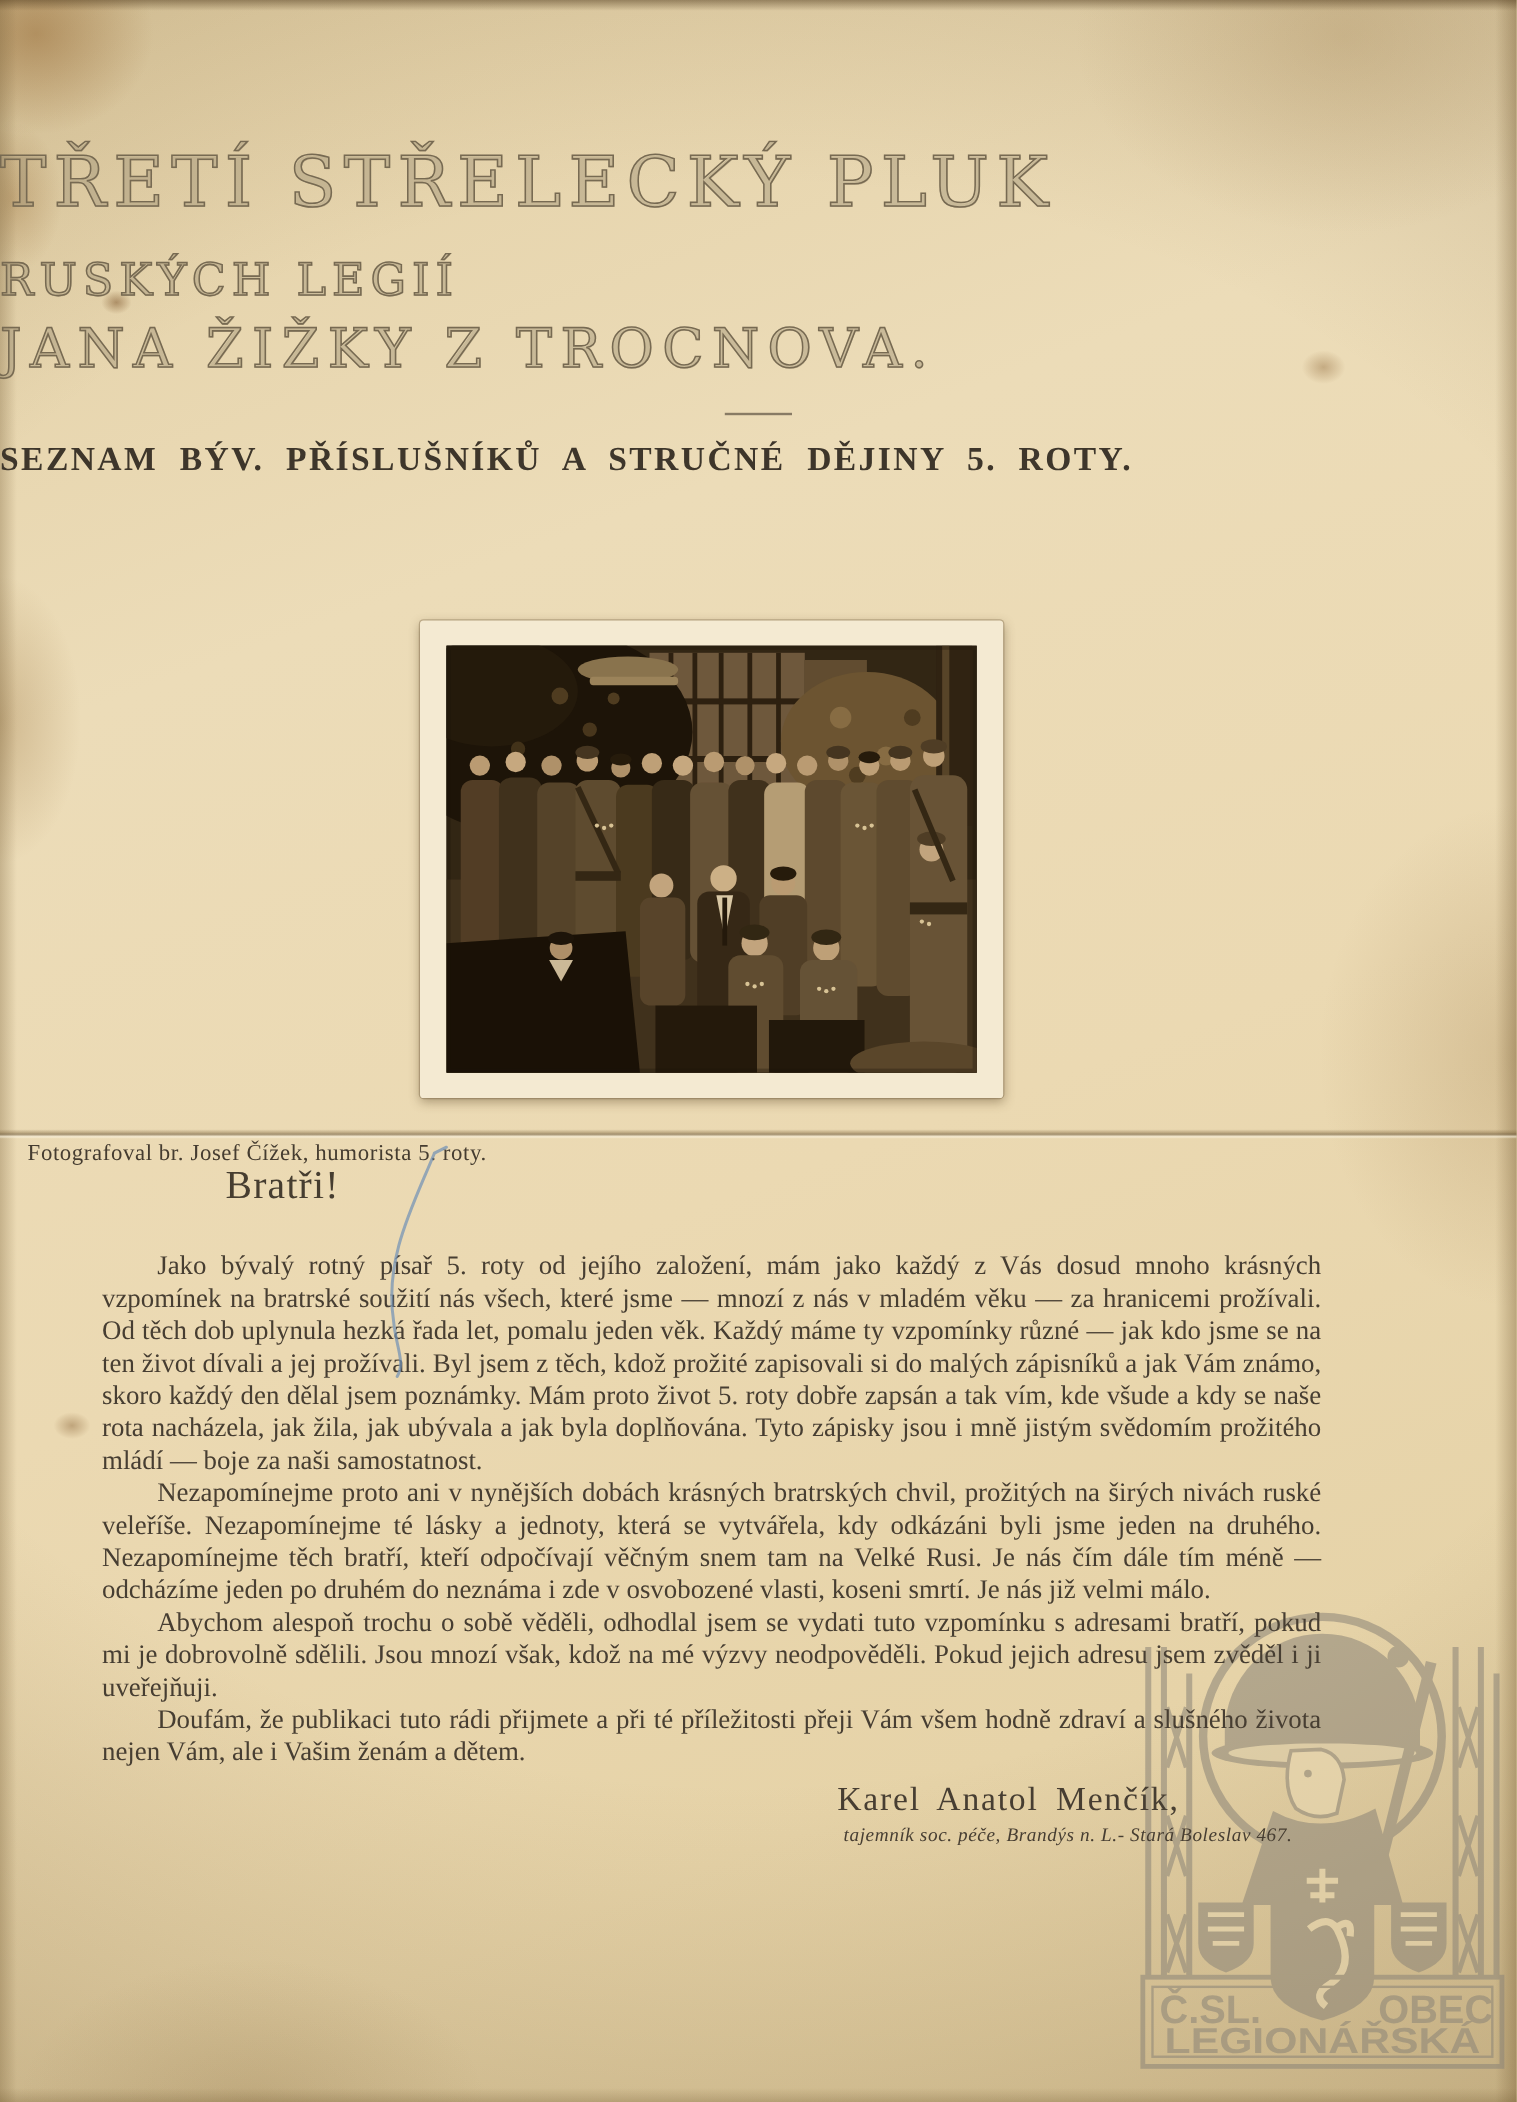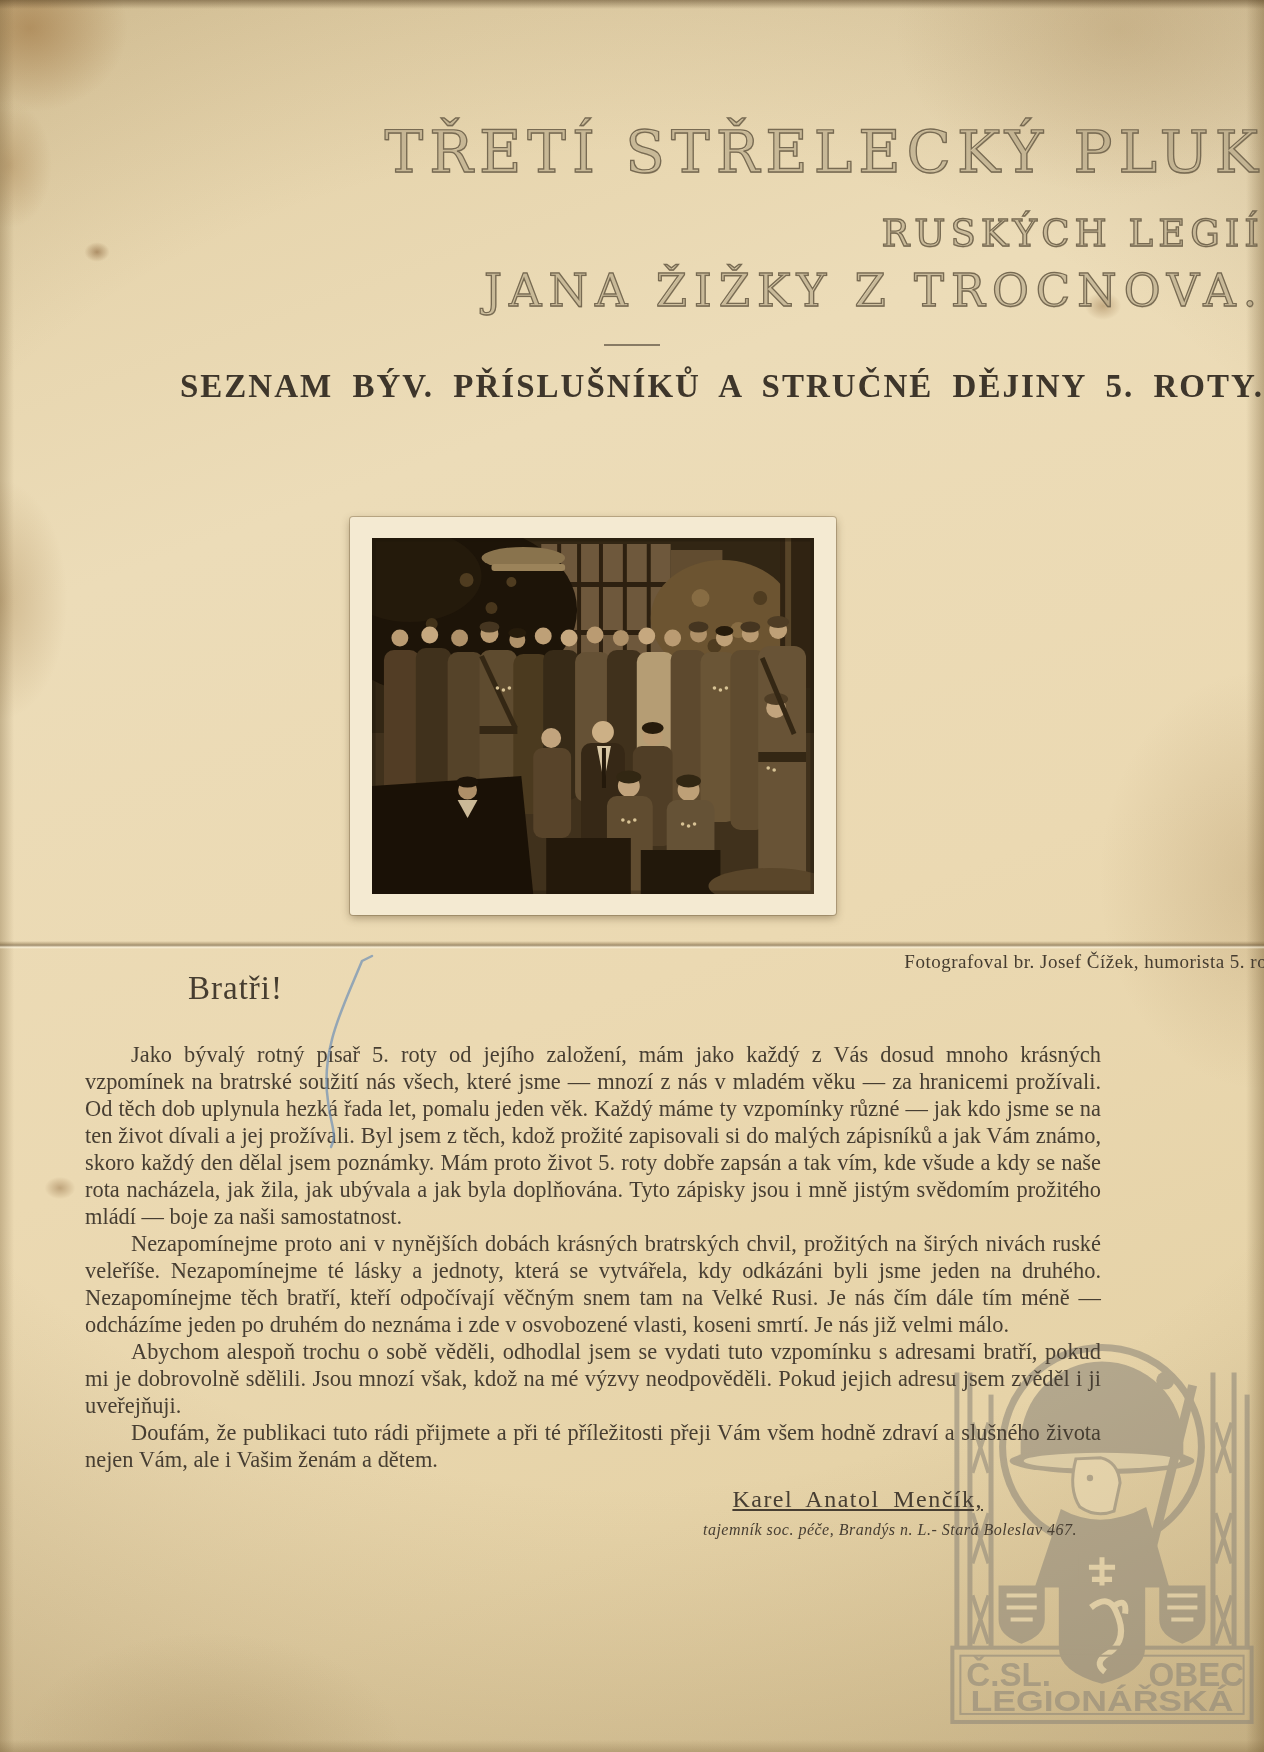--- a/index.html
+++ b/index.html
@@ -20,34 +20,34 @@
       radial-gradient(18px 14px at 97px 252px,rgba(120,78,36,.5),rgba(120,78,36,0) 70%),
       radial-gradient(26px 20px at 1103px 306px,rgba(133,92,45,.38),rgba(133,92,45,0) 70%),
       radial-gradient(90px 160px at 0px 600px,rgba(153,116,64,.35),rgba(153,116,64,0) 75%),
       radial-gradient(22px 16px at 60px 1188px,rgba(126,86,42,.4),rgba(126,86,42,0) 70%),
       radial-gradient(300px 220px at 1120px 30px,rgba(140,105,55,.22),rgba(140,105,55,0) 75%),
       radial-gradient(220px 280px at 1264px 880px,rgba(150,115,65,.25),rgba(150,115,65,0) 75%),
       radial-gradient(260px 160px at 210px 1752px,rgba(120,90,45,.18),rgba(120,90,45,0) 75%),
       radial-gradient(1400px 1150px at 620px 820px,rgba(0,0,0,0) 58%,rgba(118,92,50,.3) 100%);
   }
   .content{position:absolute;inset:0;z-index:3;}
-  .center{position:absolute;left:0;width:100%;text-align:right;}
+  .center{position:absolute;left:0;width:100%;text-align:left;}
   
   .t-outline{
     font-family:"DejaVu Serif","Liberation Serif",serif;
     color:rgba(235,222,190,.18);
     -webkit-text-stroke:1.3px #776a52;
     text-shadow:0.5px 0.5px 0 rgba(120,105,80,.35);
     white-space:nowrap;
   }
   .title1{top:118px;font-size:58px;letter-spacing:6px;}
   .title2{top:212px;font-size:37px;letter-spacing:5px;}
   .title3{top:264px;font-size:45px;letter-spacing:7px;}
   .rule{position:absolute;left:604px;top:344px;width:56px;height:2px;background:#6f6350;opacity:.8;}
-  .heading{top:368px;font-size:33px;font-weight:bold;letter-spacing:2px;word-spacing:9px;color:#3e362b;white-space:nowrap;}
+  .heading{top:368px;font-size:28px;font-weight:bold;letter-spacing:2px;word-spacing:9px;color:#3e362b;white-space:nowrap;}
   .imprint{top:428px;font-size:20px;font-weight:bold;letter-spacing:1.2px;word-spacing:6px;line-height:29px;color:#483f31;}
   
   .photo-frame{
     position:absolute;left:350px;top:517px;width:486px;height:398px;box-sizing:border-box;
     background:#f4ead2;padding:21px 22px;
     box-shadow:0 3px 9px rgba(90,70,40,.45),0 0 0 1px rgba(150,130,95,.5);
     border-radius:3px;
   }
   .photo-inner{width:100%;height:100%;overflow:hidden;background:#2a2013;}
   .caption{top:951px;font-size:19px;letter-spacing:.5px;color:#453c30;padding-left:23px;}
@@ -56,21 +56,21 @@
     background:linear-gradient(180deg,rgba(124,100,62,0) 0%,rgba(124,100,62,.4) 35%,rgba(88,68,40,.5) 52%,rgba(255,250,235,.55) 78%,rgba(255,250,235,0) 100%);
   }
   .salutation{position:absolute;left:188px;top:970px;font-size:33px;color:#463d30;letter-spacing:1px;}
   .penmark{position:absolute;left:300px;top:953px;z-index:4;pointer-events:none;}
   .bodytext{
     position:absolute;left:85px;top:1041px;width:1016px;
     font-size:22.4px;line-height:27px;text-align:justify;color:#473e32;
   }
   .bodytext p{margin:0;text-indent:46px;}
   .sig{margin-top:13px;text-align:right;}
-  .sig-name{font-size:24px;padding-right:118px;letter-spacing:1.5px;word-spacing:6px;text-decoration:underline;}
+  .sig-name{font-size:28px;padding-right:118px;letter-spacing:1.5px;word-spacing:6px;}
   .sig-role{font-size:16px;font-style:italic;padding-right:24px;letter-spacing:.5px;margin-top:3px;}
   .watermark{position:absolute;left:940px;top:1254px;width:324px;height:472px;z-index:2;opacity:.55;pointer-events:none;}
   .wm-text{font-family:"Liberation Sans","DejaVu Sans",sans-serif;font-weight:bold;}
 </style>
 </head>
 <body>
 
 <div class="page">
   <div class="stains"></div>
 

